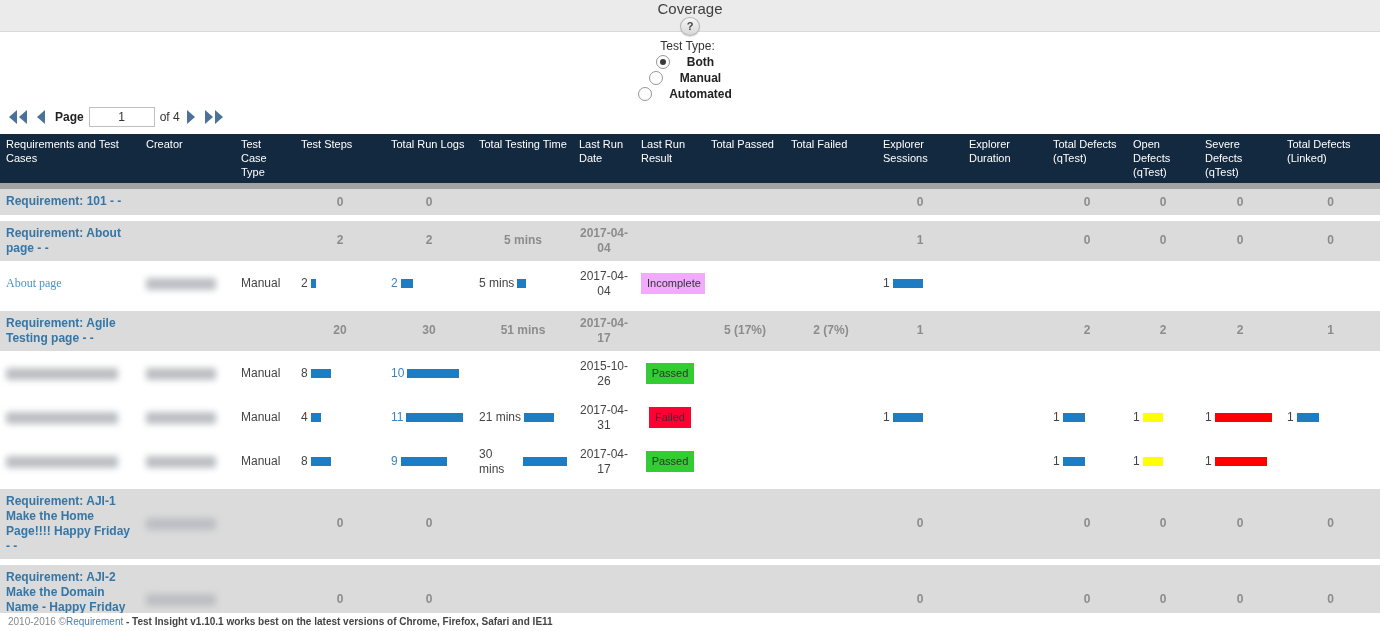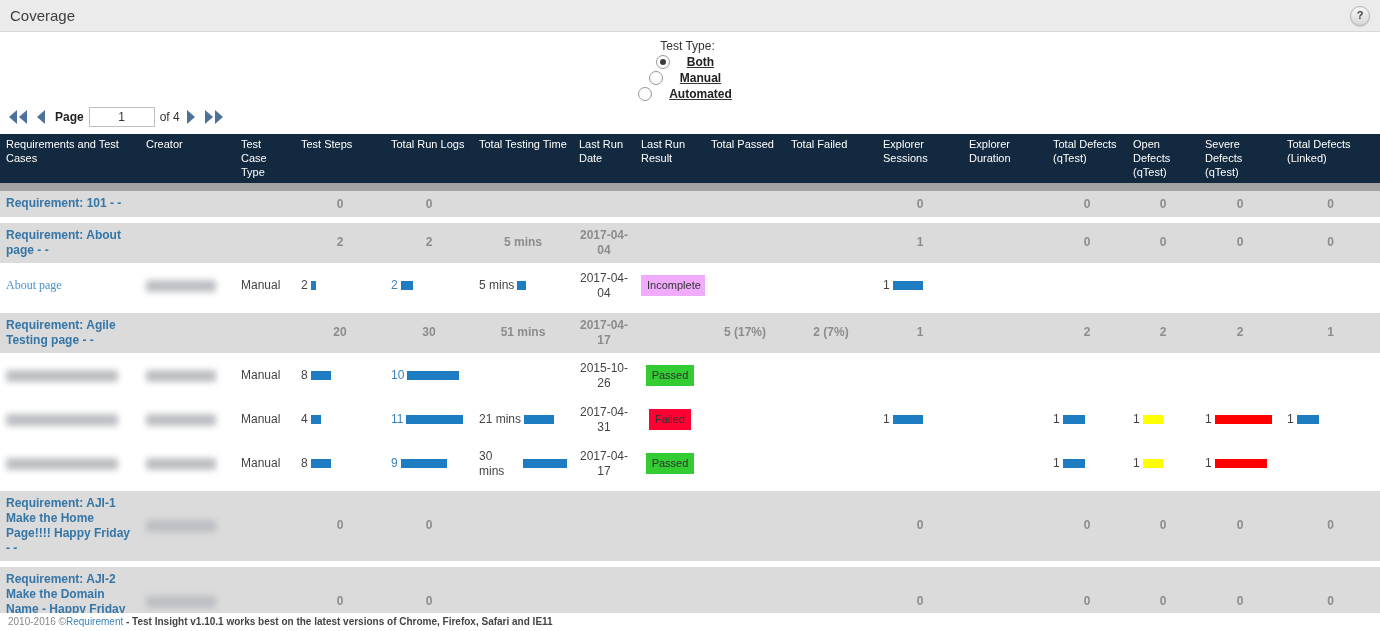--- a/index.html
+++ b/index.html
@@ -1,30 +1,30 @@
 <!DOCTYPE html>
 <html><head>
 <meta charset="utf-8">
 <style>
   html,body{margin:0;padding:0;}
   body{width:1380px;height:631px;overflow:hidden;position:relative;background:#fff;
        font-family:"Liberation Sans",sans-serif;}
 
   
   .titlebar{height:31px;background:#ebebeb;border-bottom:1px solid #d9d9d9;display:flex;
-            align-items:center;justify-content:space-between;padding:0 10px;}
+            align-items:center;justify-content:space-between;padding:0 10px;flex-direction:column;}
   .title{font-size:15px;color:#404040;}
   .help-btn{width:18px;height:18px;border-radius:50%;background:linear-gradient(#f7f7f7,#d7d7d7);
             border:1px solid #b5b5b5;color:#444;font-size:11px;font-weight:bold;text-align:center;
             line-height:17px;cursor:pointer;box-shadow:0 1px 1px rgba(0,0,0,.15);}
 
   
   .filters{display:flex;align-items:center;gap:2px;padding:7px 8px 3px;font-size:12px;color:#333;flex-direction:column;}
   .filter-label{margin-right:5px;}
-  .opt{display:inline-flex;align-items:flex-start;gap:17px;margin-right:10px;cursor:pointer;text-decoration:underline;}
+  .opt{display:inline-flex;align-items:flex-start;gap:17px;margin-right:10px;cursor:pointer;}
   .opt-label{font-weight:bold;color:#222;}
   .radio{width:12px;height:12px;border-radius:50%;border:1px solid #979797;background:#fdfdfd;
          display:inline-block;position:relative;}
   .radio.checked::after{content:"";position:absolute;left:3px;top:3px;right:3px;bottom:3px;
          border-radius:50%;background:#3a3a3a;}
 
   
   .pager{display:flex;align-items:center;gap:5px;padding:3px 8px 7px;}
   .pager .btn{cursor:pointer;display:inline-flex;align-items:center;}
   .page-label{font-size:12px;font-weight:bold;color:#222;margin-left:3px;}
@@ -32,21 +32,21 @@
               color:#333;font-family:inherit;box-sizing:border-box;}
   .of-label{font-size:12px;color:#333;}
 
   
   table{border-collapse:separate;border-spacing:0;table-layout:fixed;width:1380px;}
   thead th{background:#13293f;color:#fff;font-size:11px;font-weight:normal;text-align:left;
            vertical-align:top;padding:4px 6px;line-height:1.25;}
   tbody td{padding:6px 6px;font-size:12px;vertical-align:middle;line-height:1.25;overflow:hidden;}
   tr.requirement td{background:#dbdbdb;border-top:6px solid #fff;font-weight:bold;color:#8c8c8c;
                     padding-top:5px;padding-bottom:5px;}
-  tbody tr:first-child td{border-top:8px solid #a3a3a3;}
+  tbody tr:first-child td{border-top:6px solid #a3a3a3;}
   tr.testcase td{background:#fff;border-top:2px solid #fff;color:#444;}
   .name-link{cursor:pointer;}
   tr.requirement .name-link{color:#3576a6;}
   tr.testcase .name-link{color:#4c92c4;font-family:Liberation Serif, serif;}
   .c-center{text-align:center;}
   .c-left{text-align:left;}
   .cellflex{display:inline-flex;align-items:center;gap:3px;vertical-align:middle;max-width:100%;}
   .c-center .val{text-align:center;}
   .val.link{color:#3c82bd;cursor:pointer;}
   .bar{display:inline-block;height:9px;flex:0 0 auto;}

